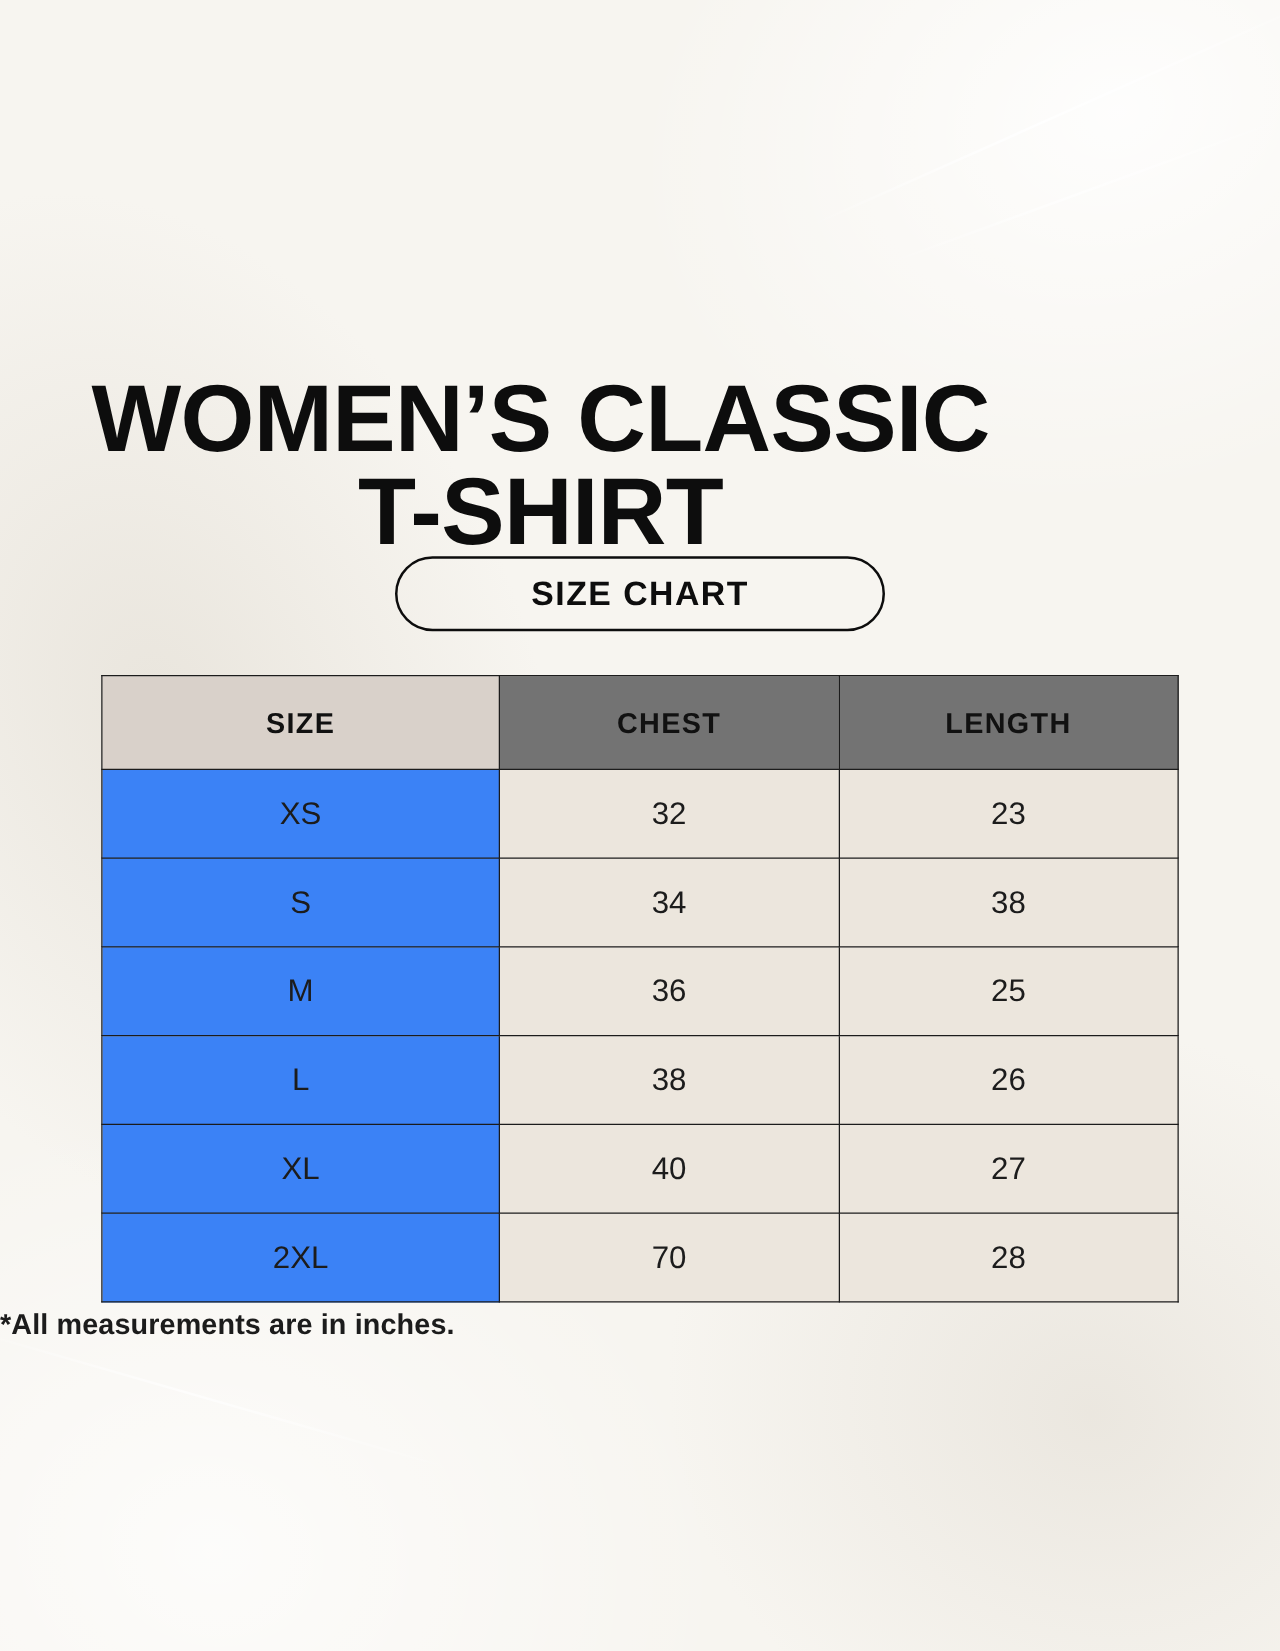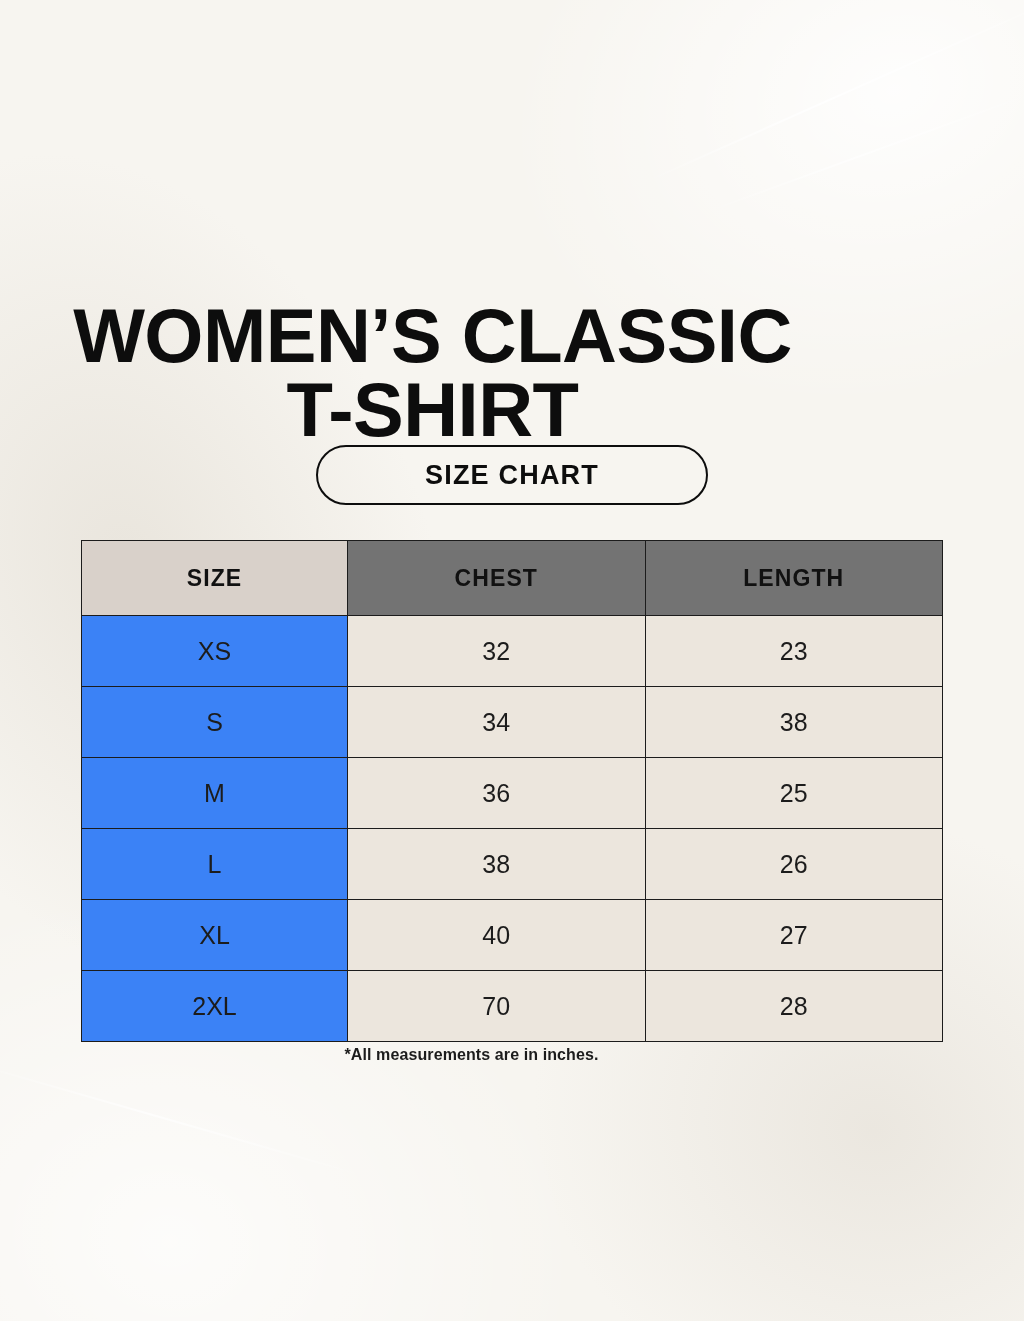--- a/index.html
+++ b/index.html
@@ -133,36 +133,36 @@
     font-size: 23px;
     font-weight: 700;
     letter-spacing: 1.1px;
   }
   table.size-table td {
     height: 71px;
     font-size: 25px;
     font-weight: 400;
     color: #1c1c1c;
   }
-  th.col-size { background: #d9d1ca; width: 266px; }
+  th.col-size { background: #d9d1ca; width: 318px; }
   th.col-measure { background: #737373; }
   td.cell-size {
     background: #3b82f6;
     font-weight: 700;
     font-size: 25px;
   }
   td.cell-value { background: #ece6dd; }
 
   .footnote {
     position: absolute;
     top: 1046px;
     left: 0;
     width: 943px;
-    text-align: center;
-    font-size: 16px;
+    text-align: left;
+    font-size: 23px;
     font-weight: 700;
     color: #1c1c1c;
     letter-spacing: 0.1px;
   }
 </style>
 </head>
 <body>
 
 <div class="page">
 

